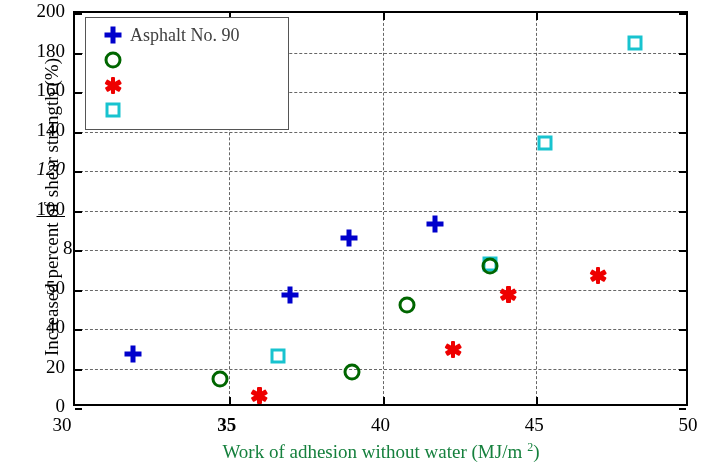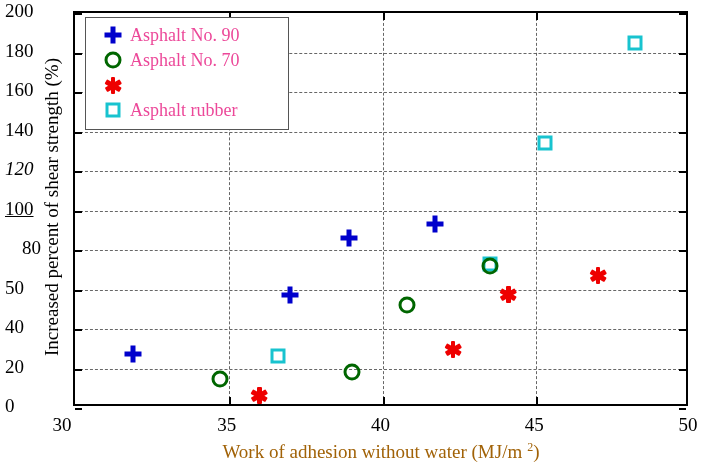--- a/index.html
+++ b/index.html
@@ -17,29 +17,29 @@
     width:400px;
     transform:rotate(-90deg);
     transform-origin:center center;
     text-align:center;
     font-size:19px;color:#000;
     white-space:nowrap;
   }
   .xlabel{
     position:absolute;
     left:73px;top:440px;width:616px;
-    text-align:center;font-size:19px;color:#a16207;
+    text-align:center;font-size:19px;color:#15803d;
     white-space:nowrap;
   }
   .xlabel .sup{font-size:12px;vertical-align:super;margin-left:5px;}
 
   
   .ytick{
     position:absolute;
-    width:60px;
+    width:60px;text-align:right;
     font-size:19px;color:#000;
     line-height:1;
   }
   .xtick{
     position:absolute;
     width:60px;text-align:center;
     font-size:19px;color:#000;
     line-height:1;
   }
 
@@ -87,21 +87,21 @@
     left:85px;top:17px;
     width:204px;
     background:#fff;
     border:1.5px solid #555;
     padding:5px 0 6px 0;
     box-sizing:border-box;
   }
   .legrow{display:flex;align-items:center;height:25px;padding-left:10px;}
   .legsym{width:34px;height:25px;position:relative;flex:0 0 34px;}
   .legsym .marker{left:17px;top:12px;}
-  .legtxt{font-size:18px;color:#ec4899;white-space:nowrap;text-align:center;}
+  .legtxt{font-size:18px;color:#404040;white-space:nowrap;text-align:center;}
 </style>
 </head>
 <body>
 
 <div id="figure">
 
   <div class="ylabel">Increased percent of shear strength (%)</div>
 
   <div class="xlabel"><span>Work of adhesion without water (MJ/m</span><span class="sup">2</span><span>)</span></div>
 
@@ -113,21 +113,21 @@
       <div class="ytick" style="left: 22px; top: 238px;">80</div>
       <div class="ytick" style="left: 5px; top: 198.5px; text-decoration: underline;">100</div>
       <div class="ytick" style="left: 5px; top: 159px; font-style: italic;">120</div>
       <div class="ytick" style="left: 5px; top: 119.5px;">140</div>
       <div class="ytick" style="left: 5px; top: 80px;">160</div>
       <div class="ytick" style="left: 5px; top: 40.5px;">180</div>
       <div class="ytick" style="left: 5px; top: 1px;">200</div>
     </div>
   <div id="xtick-layer">
       <div class="xtick" style="left: 32px; top: 415px;">30</div>
-      <div class="xtick" style="left: 196.75px; top: 415px;">35</div>
+      <div class="xtick" style="left: 196.75px; top: 415px; font-weight: bold;">35</div>
       <div class="xtick" style="left: 350.5px; top: 415px;">40</div>
       <div class="xtick" style="left: 504.25px; top: 415px;">45</div>
       <div class="xtick" style="left: 658px; top: 415px;">50</div>
     </div>
 
   <div id="plot">
     <div id="grid-layer">
         <div class="gridh" style="top: 355.5px;"></div>
         <div class="gridh" style="top: 316px;"></div>
         <div class="gridh" style="top: 276.5px;"></div>
@@ -211,31 +211,29 @@
       <div class="legrow">
         <div class="legsym">
           <div class="marker m-plus"></div>
         </div>
         <div class="legtxt">Asphalt No. 90</div>
       </div>
       <div class="legrow">
         <div class="legsym">
           <div class="marker m-circle"></div>
         </div>
-        <div class="legtxt">Asphalt No. 70</div>
       </div>
       <div class="legrow">
         <div class="legsym">
           <div class="marker m-star">
             <i></i>
             <i></i>
             <i></i>
           </div>
         </div>
       </div>
       <div class="legrow">
         <div class="legsym">
           <div class="marker m-square"></div>
         </div>
-        <div class="legtxt">Asphalt rubber</div>
       </div>
     </div>
 </div>
 
 </body></html>

